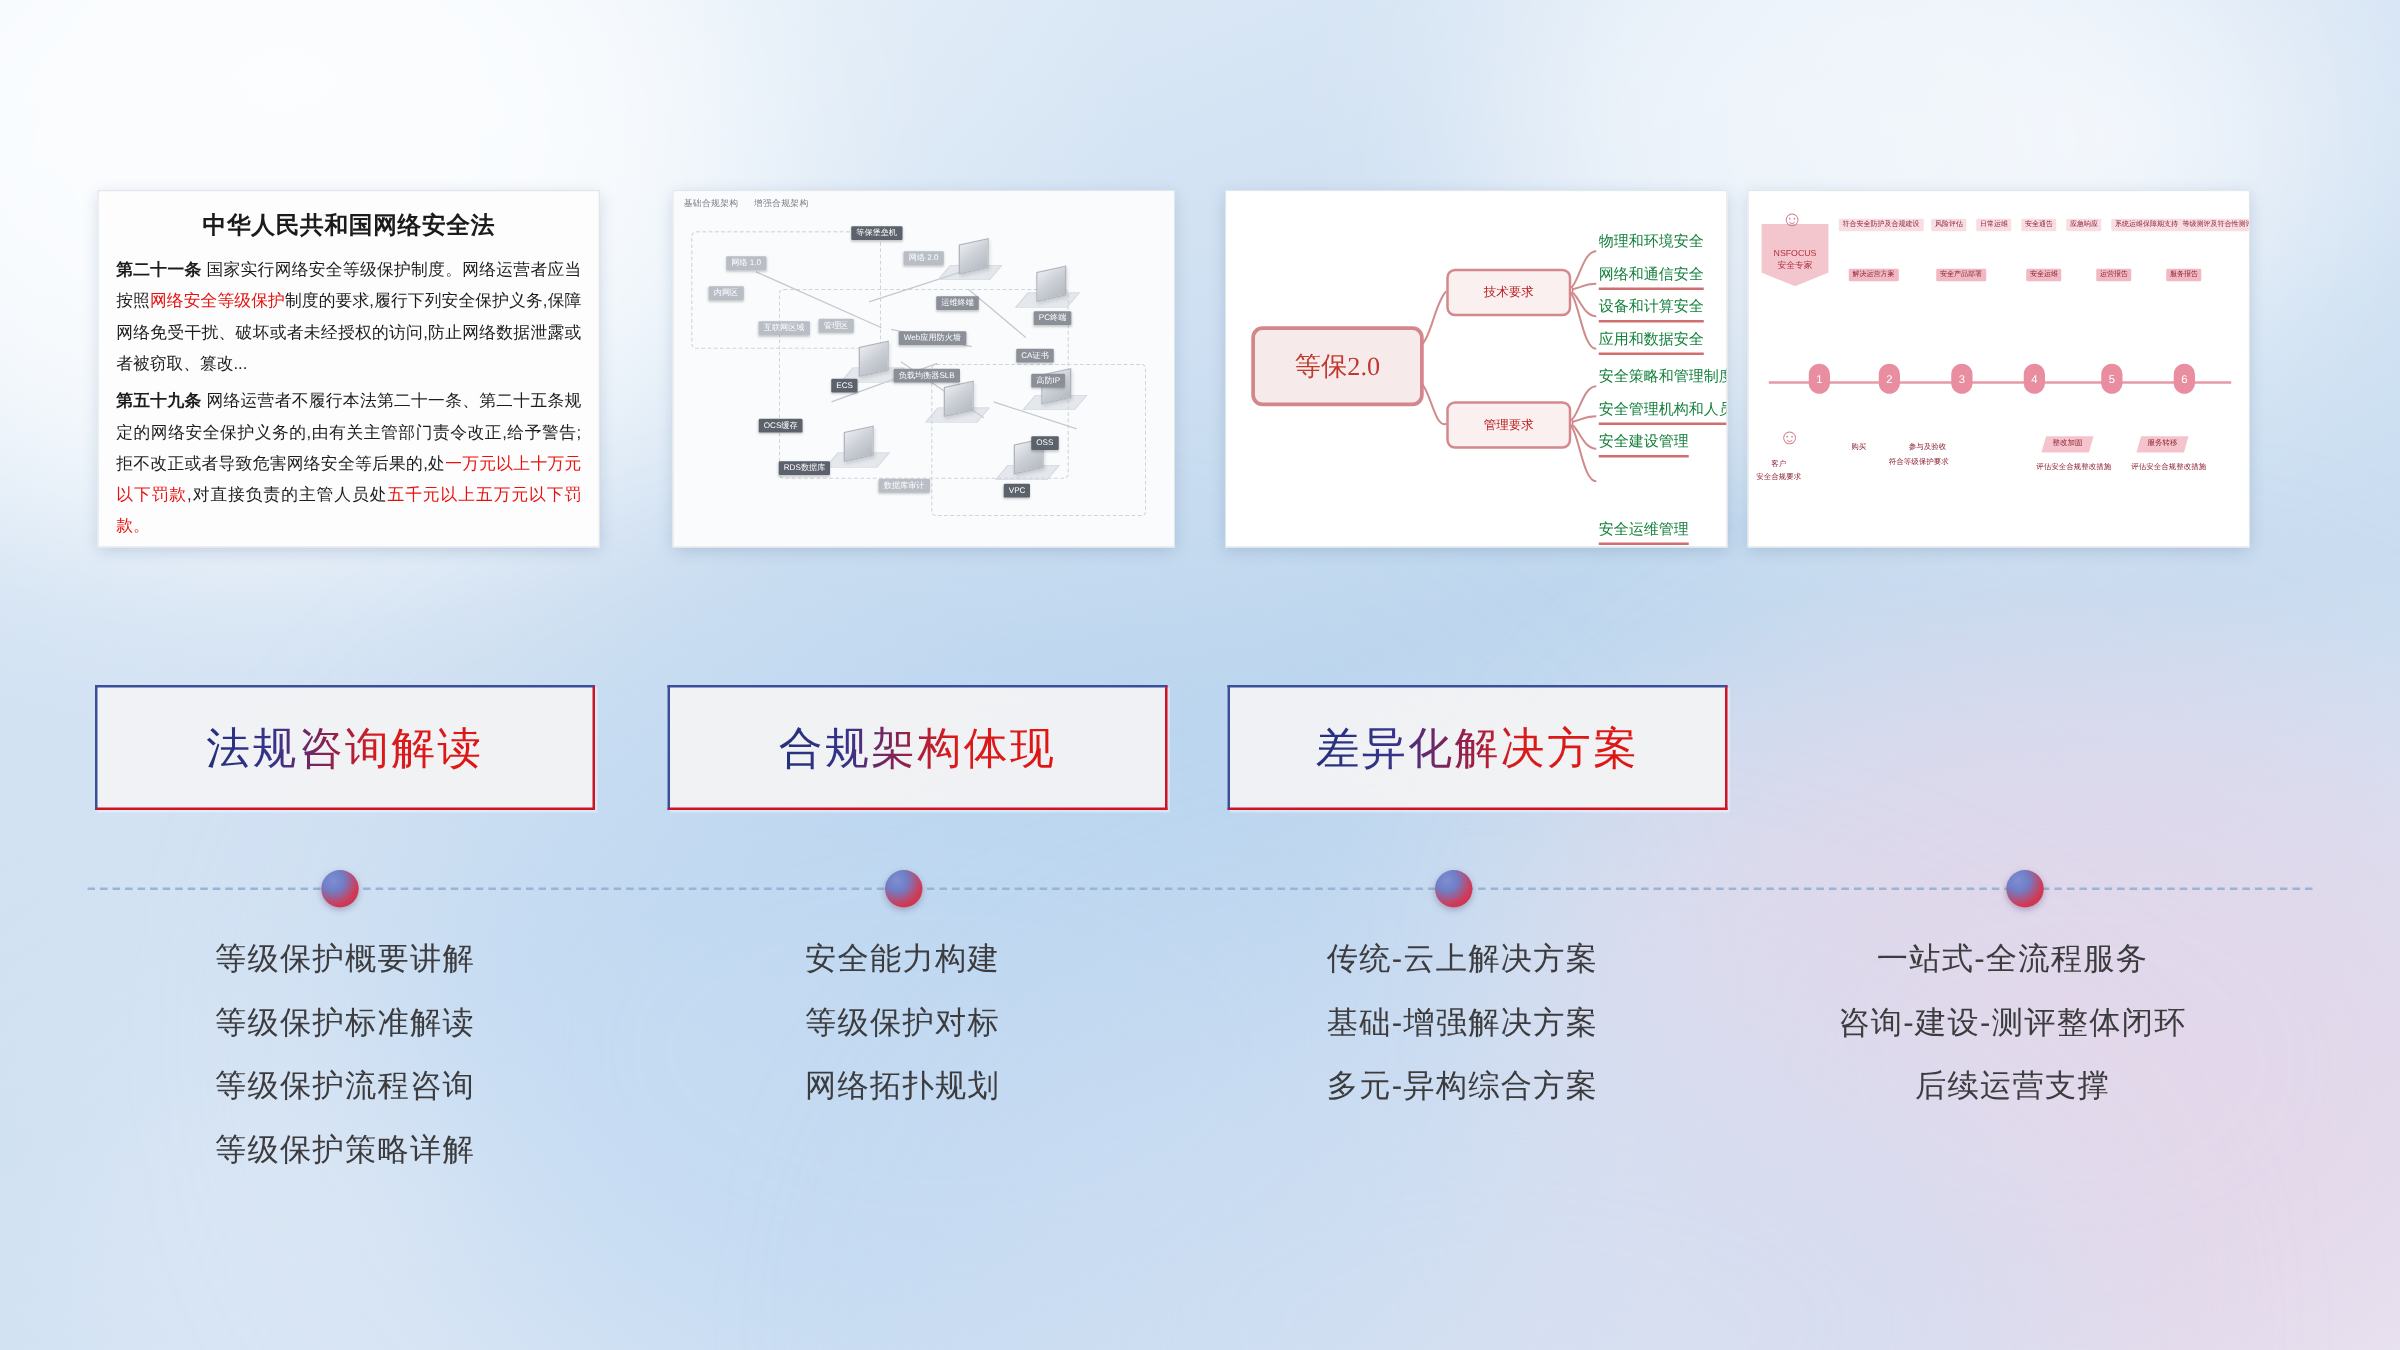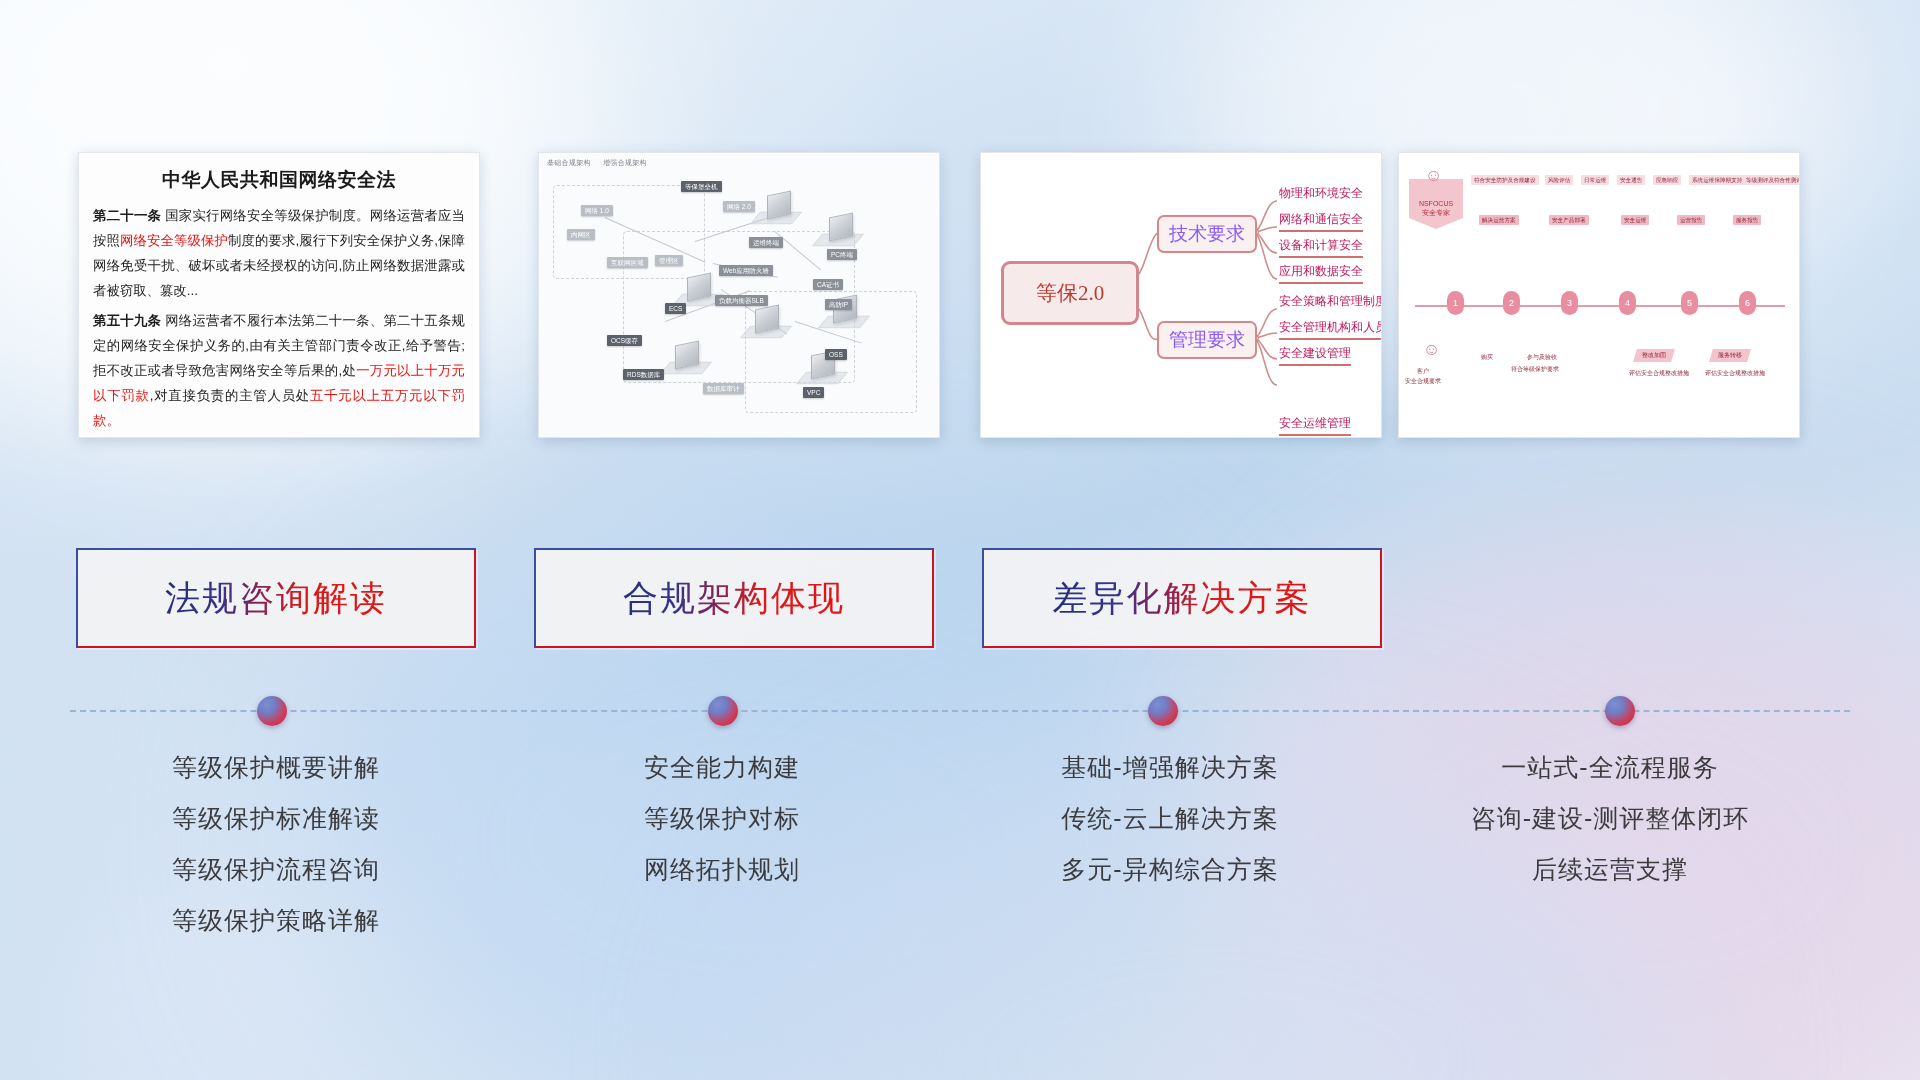--- a/index.html
+++ b/index.html
@@ -145,31 +145,31 @@
     font-size: 21px;
     display: flex; align-items: center; justify-content: center;
     font-family: "Liberation Serif", "DejaVu Serif", serif;
   }
   .mm-mid {
     position: absolute;
     width: 96px; height: 34px;
     border: 2px solid #d4888d;
     border-radius: 7px;
     background: #fbf0f0;
-    color: #8b5cf6;
-    font-size: 19px;
+    color: #b91c1c;
+    font-size: 10px;
     display: flex; align-items: center; justify-content: center;
     font-family: "Liberation Serif", "DejaVu Serif", serif;
   }
   .mm-mid.tech { left: 176px; top: 62px; }
   .mm-mid.mgmt { left: 176px; top: 168px; }
   .mm-leaf {
     position: absolute;
     font-size: 12px;
-    color: #be185d;
+    color: #15803d;
     white-space: nowrap;
     padding-bottom: 2px;
     font-family: "Liberation Serif", "DejaVu Serif", serif;
   }
   .mm-leaf.ul { border-bottom: 2px solid #cf6f6f; }
   .mm-svg { position: absolute; inset: 0; width: 100%; height: 100%; }
 
   
   .nsf { position: relative; width: 100%; height: 100%; background: #fff; }
   .nsf-badge {
@@ -510,22 +510,22 @@
     <div class="item">等级保护标准解读</div>
     <div class="item">等级保护流程咨询</div>
     <div class="item">等级保护策略详解</div>
   </div>
   <div class="col k2">
     <div class="item">安全能力构建</div>
     <div class="item">等级保护对标</div>
     <div class="item">网络拓扑规划</div>
   </div>
   <div class="col k3">
+    <div class="item">传统-云上解决方案</div>
     <div class="item">基础-增强解决方案</div>
-    <div class="item">传统-云上解决方案</div>
     <div class="item">多元-异构综合方案</div>
   </div>
   <div class="col k4">
     <div class="item">一站式-全流程服务</div>
     <div class="item">咨询-建设-测评整体闭环</div>
     <div class="item">后续运营支撑</div>
   </div>
 </div>
 
 </body></html>

